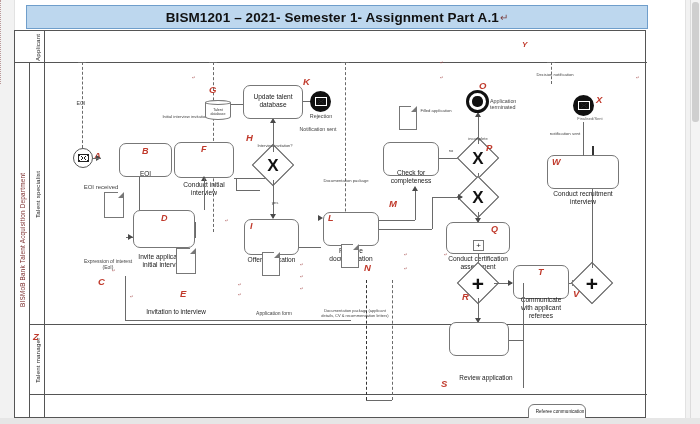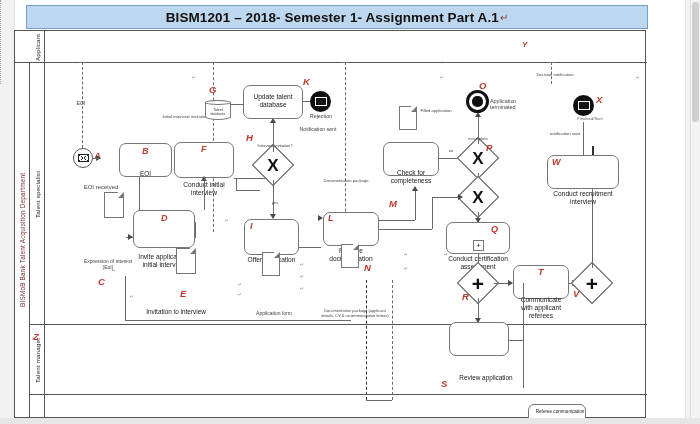--- a/index.html
+++ b/index.html
@@ -86,21 +86,21 @@
 </style>
 </head>
 <body>
 
 <div id="page">
 
   <div class="page-edge-left"></div>
   <div class="page-edge-right"></div>
 
   <div class="title-banner">
-    <span class="t">BISM1201 – 2018- Semester 1- Assignment Part A.1</span>
+    <span class="t">BISM1201 – 2021- Semester 1- Assignment Part A.1</span>
       <span class="pilcrow">↵</span>
   </div>
 
   <div class="pool">
 
     <div class="orgband" style="top:32px;height:354px;border-bottom:0;">
       <div class="lane-title">BISMoB Bank Talent Acquisition Department</div>
     </div>
 
     <div class="lane" style="left:0;top:0;width:632px;height:32px;">

